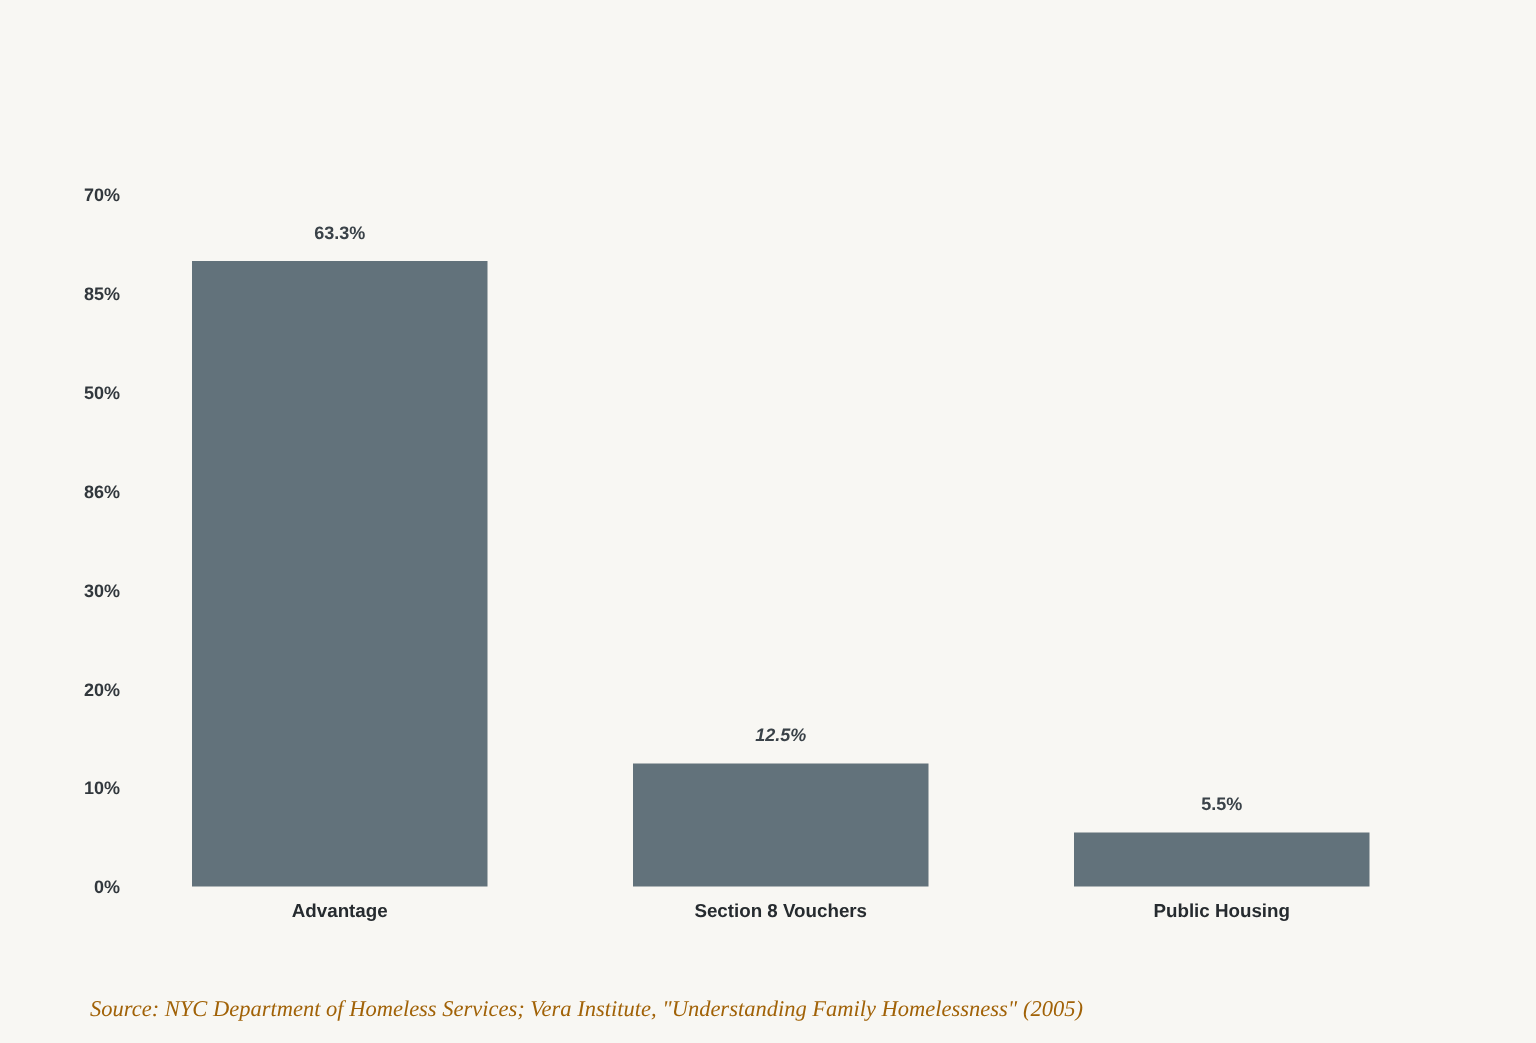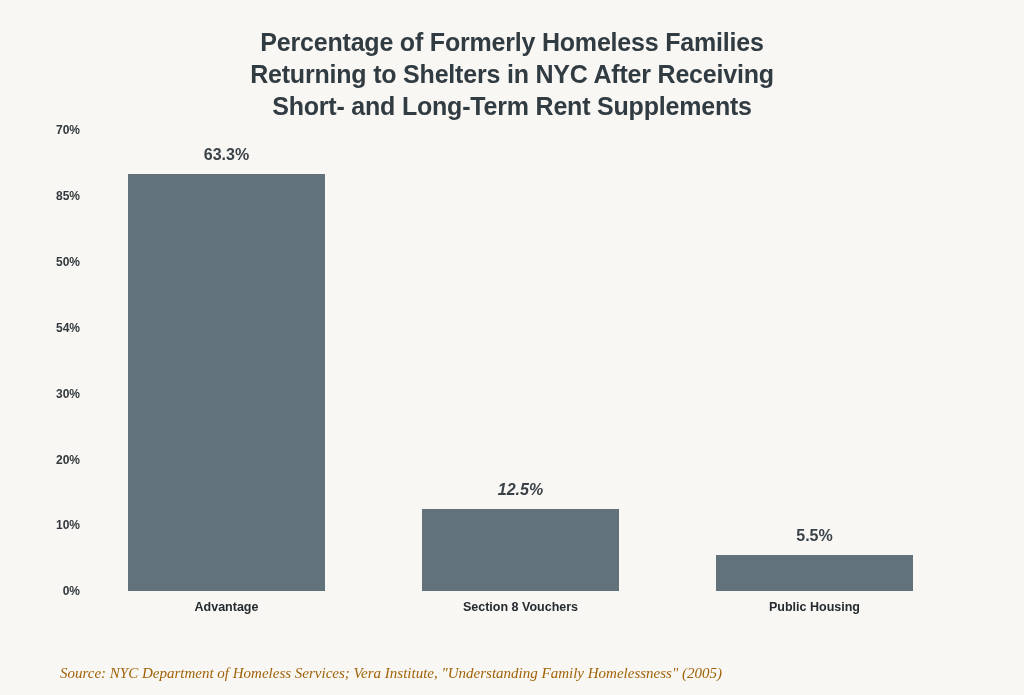--- a/index.html
+++ b/index.html
@@ -72,21 +72,21 @@
     background: #62727b;
   }
 
   
   .bar-value {
     position: absolute;
     text-align: center;
     color: #3a4248;
     font-family: "Liberation Sans", sans-serif;
     font-weight: bold;
-    font-size: 16px;
+    font-size: 12px;
     line-height: 16px;
     white-space: nowrap;
   }
 
   
   .cat-label {
     position: absolute;
     text-align: center;
     color: #262b2f;
     font-family: "Liberation Sans", sans-serif;
@@ -107,32 +107,27 @@
     font-size: 15px;
     line-height: 19px;
     white-space: nowrap;
   }
 </style>
 </head>
 <body>
 
 <div id="chart-root">
 
-  <div class="chart-title">
-    <span class="tline">Percentage of Formerly Homeless Families</span>
-    <span class="tline">Returning to Shelters in NYC After Receiving</span>
-    <span class="tline">Short- and Long-Term Rent Supplements</span>
-  </div>
 
   <div class="plot-area">
 
     <div class="ytick" style="top:130px;">70%</div>
     <div class="ytick" style="top:196px;">85%</div>
     <div class="ytick" style="top:262px;">50%</div>
-    <div class="ytick" style="top:328px;">54%</div>
+    <div class="ytick" style="top:328px;">86%</div>
     <div class="ytick" style="top:394px;">30%</div>
     <div class="ytick" style="top:460px;">20%</div>
     <div class="ytick" style="top:525px;">10%</div>
     <div class="ytick" style="top:591px;">0%</div>
 
     <div class="bar" style="left:128px; top:174px; width:197px; height:417px;"></div>
     <div class="bar-value" style="left:128px; top:147px; width:197px;">63.3%</div>
     <div class="cat-label" style="left:128px; top:600px; width:197px;">Advantage</div>
 
     <div class="bar" style="left:422px; top:509px; width:197px; height:82px;"></div>

